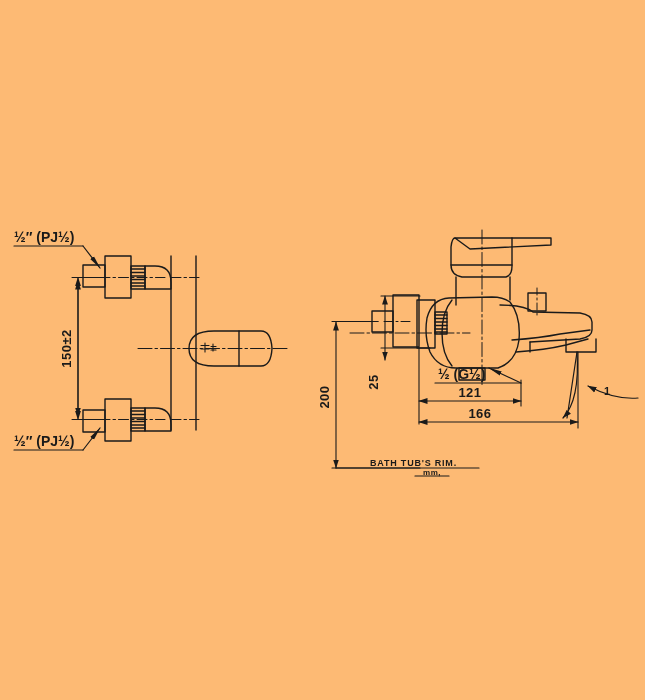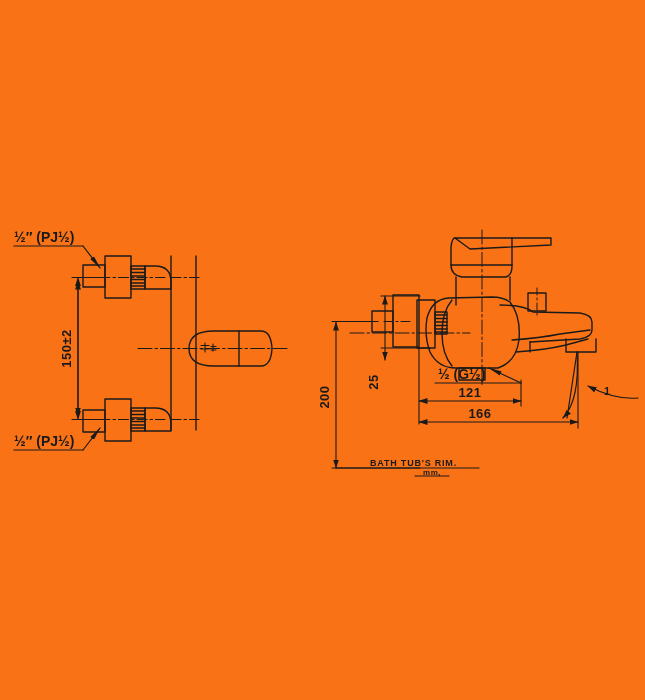--- a/index.html
+++ b/index.html
@@ -8,21 +8,21 @@
     width:645px;height:700px;
     background:#ffffff;
     font-family:"Liberation Sans", sans-serif;
     overflow:hidden;
     position:relative;
   }
   #sheet{
     position:absolute;
     left:0;top:0;
     width:645px;height:700px;
-    background:#f97316;
+    background:#fdba74;
   }
   svg#drawing{
     position:absolute;
     left:0;top:0;
     width:645px;
     height:700px;
     display:block;
   }
   .txt{
     font-family:"Liberation Sans", sans-serif;

